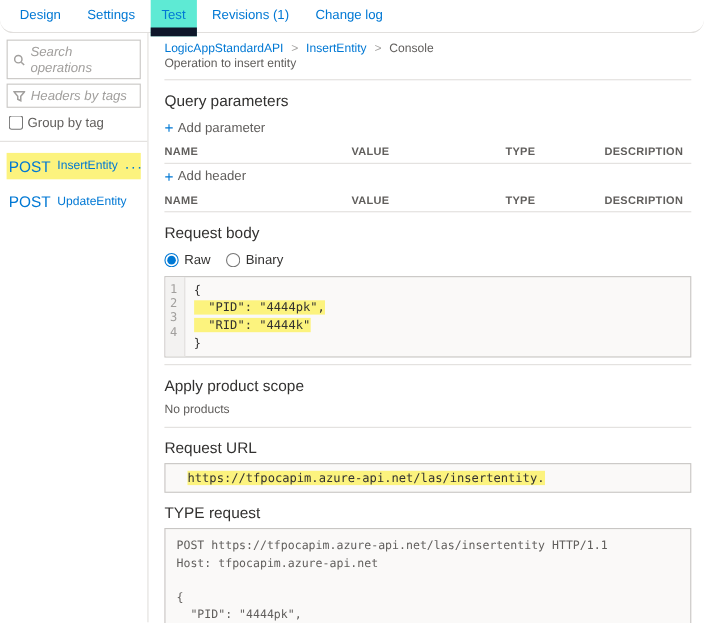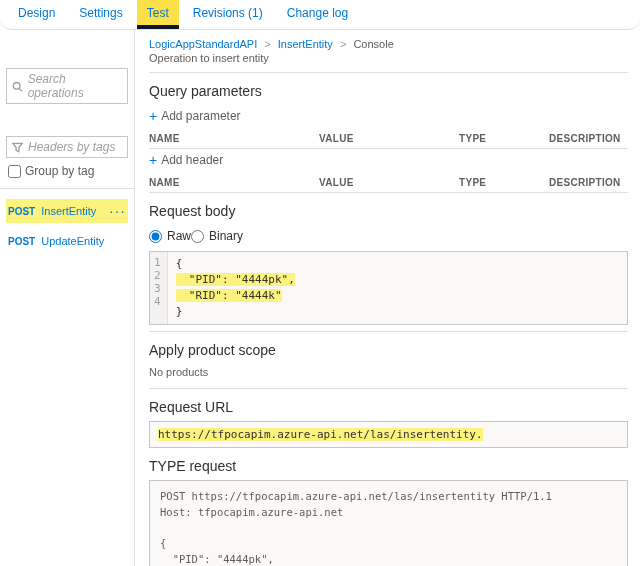--- a/index.html
+++ b/index.html
@@ -23,58 +23,57 @@
     border-radius: 12px;
   }
   .tab {
     padding: 6px 10px 5px 10px;
     font-size: 12px;
     color: #0078d4;
     cursor: pointer;
     border-bottom: 2px solid transparent;
   }
   .tab.active {
-    background: #fde047;
-    border-bottom: 4px solid #0f172a;
+    background: #5eead4;
+    border-bottom: 8px solid #0f172a;
   }
   .layout {
     display: flex;
     height: calc(100% - 30px);
   }
   .sidebar {
     width: 135px;
     border-right: 1px solid #e1dfdd;
     padding: 6px 6px;
     flex-shrink: 0;
   }
   .searchbox {
     display: flex;
     align-items: center;
     border: 1px solid #c8c6c4;
     padding: 3px 5px;
     margin-bottom: 4px;
     gap: 5px;
     color: #a19f9d;
     font-style: italic;
-    margin-top: 32px;
   }
   .searchbox svg { width: 11px; height: 11px; fill: none; stroke: #a19f9d; stroke-width: 2; }
   .chkrow { display: flex; align-items: center; gap: 4px; color: #605e5c; padding: 2px 0 6px 2px; }
   .chkrow input { margin: 0; }
   .sep { border-bottom: 1px solid #e1dfdd; margin: 4px -6px; }
   .op-list { margin-top: 10px; }
   .op-item {
     display: flex;
     align-items: center;
     padding: 4px 2px;
     gap: 6px;
     cursor: pointer;
   }
   .op-item.sel { background: #fcf37e; }
-  .op-method { font-size: 10px; font-weight: 700; color: #0078d4; }
+  .op-method { font-size: 14px; font-weight: 400; color: #0078d4; }
   .op-name { color: #0078d4; font-size: 11px; }
   .op-dots { margin-left: auto; color: #0078d4; font-size: 14px; letter-spacing: 1px;}
   .main {
     flex: 1;
     overflow-y: auto;
     padding: 8px 12px 8px 14px;
   }
   .crumbs { font-size: 11px; color: #605e5c; }
   .crumbs span.link { color: #0078d4; cursor: pointer; }
   .crumbs .sepc { color: #a19f9d; margin: 0 4px; }
@@ -86,21 +85,21 @@
   .tblhead {
     display: grid;
     grid-template-columns: 170px 140px 90px 1fr;
     font-size: 10px;
     color: #605e5c;
     font-weight: 600;
     border-bottom: 1px solid #e1dfdd;
     padding: 4px 0;
     letter-spacing: 0.3px;
   }
-  .radio-row { display: flex; align-items: flex-end; padding: 4px 0 8px; }
+  .radio-row { display: flex; align-items: flex-end; gap: 14px; padding: 4px 0 8px; }
   .radio-opt { display: inline-flex; align-items: center; gap: 5px; color: #323130; }
   .radio-opt input { margin: 0; accent-color: #0078d4; }
   .codebox {
     border: 1px solid #c8c6c4;
     display: flex;
     font-family: Consolas, monospace;
     font-size: 11px;
     background: #faf9f8;
   }
   .gutter {
@@ -110,21 +109,21 @@
     padding: 4px 6px 4px 4px;
     user-select: none;
     border-right: 1px solid #e1dfdd;
   }
   .codecontent { padding: 4px 8px; white-space: pre; line-height: 1.45; }
   .hl { background: #fcf37e; }
   .nopr { color: #605e5c; font-size: 11px; padding: 2px 0 4px; }
   .urlbox {
     border: 1px solid #c8c6c4;
     background: #faf9f8;
-    padding: 6px 8px;
+    padding: 6px 20px;
     font-family: Consolas, monospace;
     font-size: 11px;
   }
   .urlbox .hl { display: inline-block; }
   .httpbox {
     border: 1px solid #c8c6c4;
     background: #faf9f8;
     padding: 8px 10px;
     font-family: Consolas, monospace;
     font-size: 10.5px;

